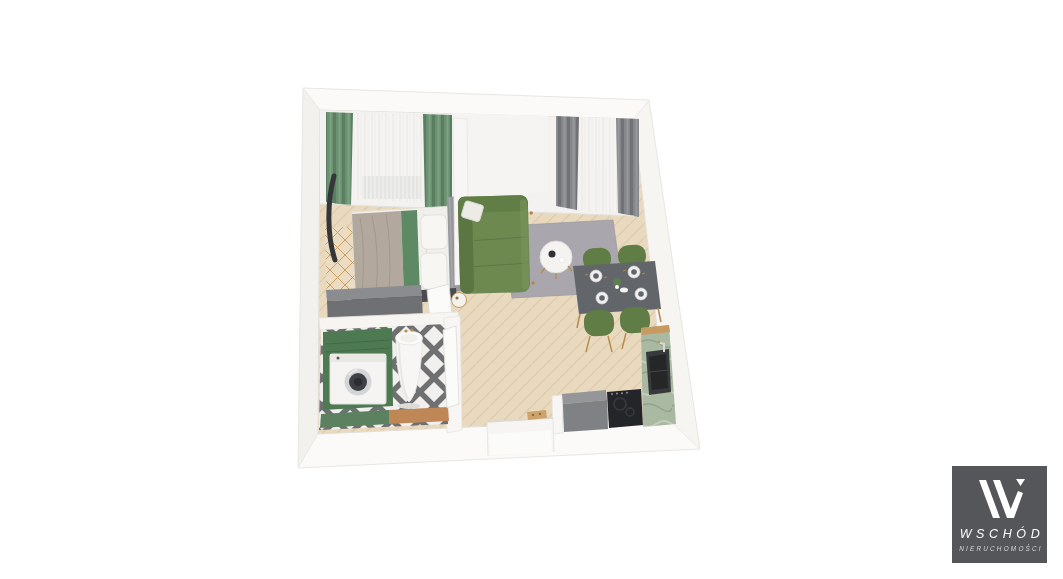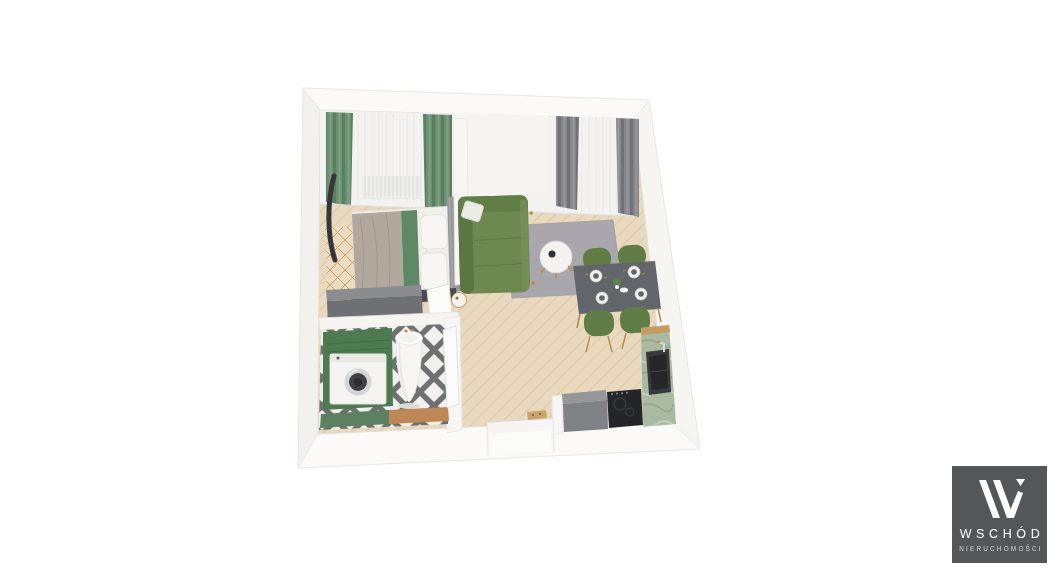--- a/index.html
+++ b/index.html
@@ -1,17 +1,17 @@
 <!DOCTYPE html>
 <html><head>
 <meta charset="utf-8">
 <style>
   html,body{margin:0;padding:0;background:#ffffff;}
   .canvas{position:relative;width:1063px;height:579px;background:#ffffff;overflow:hidden;
-          font-family:"Liberation Sans", sans-serif;}
+          font-family:"Liberation Sans", sans-serif;font-style:italic;}
   .plan-svg{position:absolute;left:0;top:0;}
   .logo{position:absolute;left:952px;top:466px;width:95px;height:97px;}
   .logo svg{display:block;}
   .brand-text{letter-spacing:4.6px;font-size:12.5px;font-family:"Liberation Sans",sans-serif;}
   .subtitle-text{letter-spacing:2.2px;font-size:6.4px;font-family:"Liberation Sans",sans-serif;}
 </style>
 </head>
 <body>
 
 <div class="canvas">

